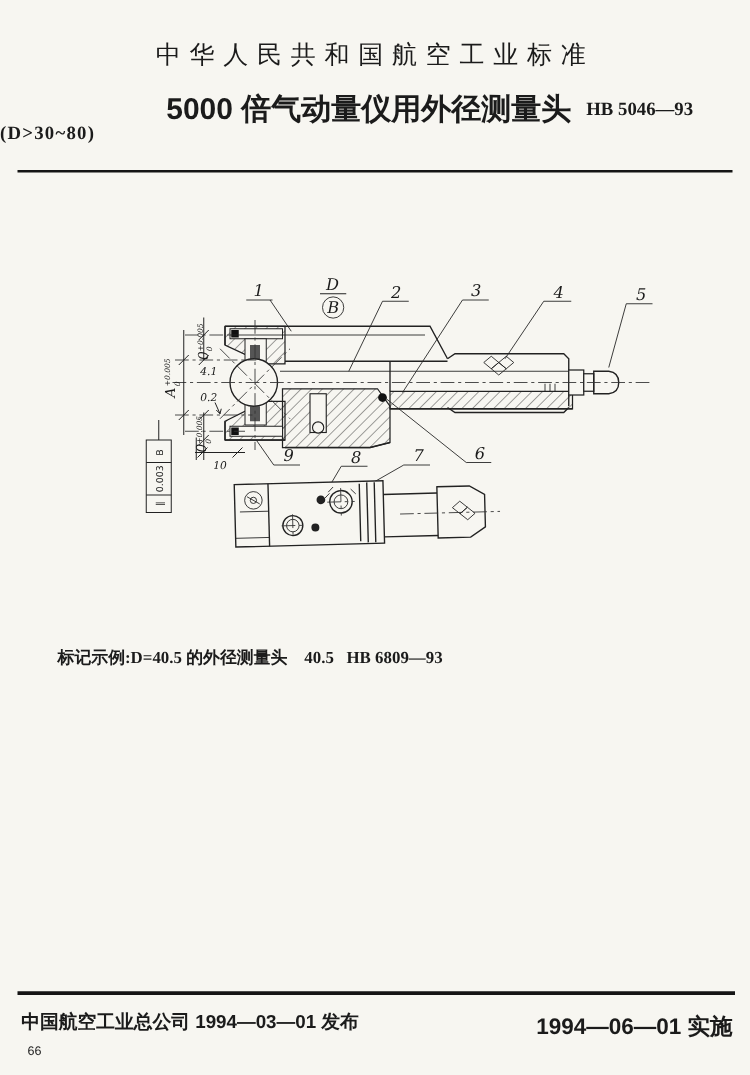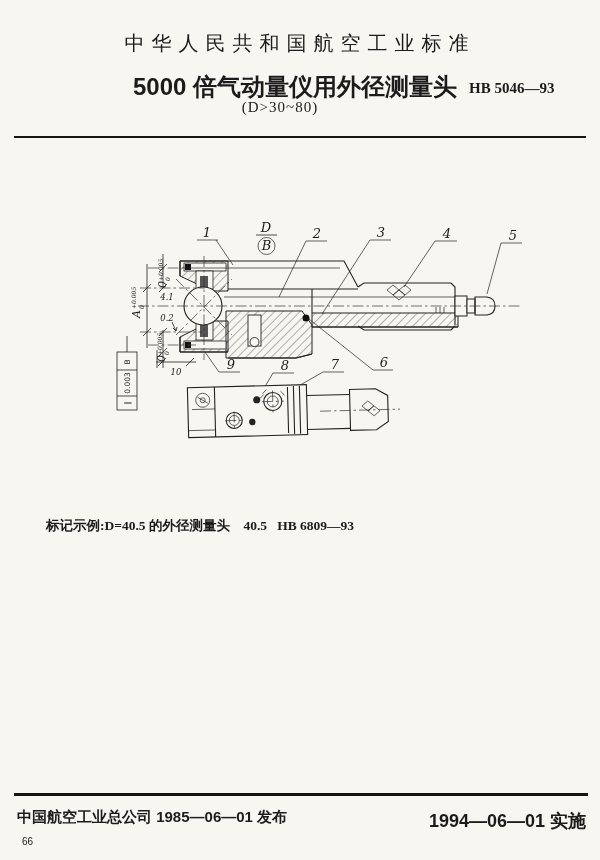--- a/index.html
+++ b/index.html
@@ -14,21 +14,21 @@
     font-size:20px; font-weight:normal; letter-spacing:7px; white-space:nowrap;margin-top:19px;
   }
   .subtitle{
     top:71px; left:133px; font-size:24px; font-weight:bold; white-space:nowrap;
   }
   .stdno{
     top:80px; left:469px; font-size:15px; font-weight:bold; white-space:nowrap;
     font-family:"Liberation Serif", serif;
   }
   .range{
-    top:99px; left:0; width:560px; text-align:center; font-size:15px; font-weight:400;
+    top:99px; left:0; width:560px; text-align:left; font-size:15px; font-weight:700;
     font-family:"Liberation Serif", serif; letter-spacing:1px;
   }
   .rule{background:#151515;}
   .rule-header{top:136px; left:14px; width:572px; height:2px;}
   .rule-footer{top:793px; left:14px; width:574px; height:3px;}
   .example{
     top:517px; left:46px; font-size:13.5px; font-weight:600; white-space:pre;
     font-family:Liberation Serif, serif;
   }
   .footer-left{
@@ -274,17 +274,17 @@
         <path class="ol" d="M350,391 H376 L388,398 V424 L376,432 H350 Z"></path>
         <path class="thin" d="M362,408 L368,403 L374,408 L368,413 Z M368,413 L374,408 L380,413 L374,418 Z"></path>
       </g>
       <path class="cl" d="M320,412 H400"></path>
     </g>
   </svg>
 
   <div class="abs example">标记示例:D=40.5 的外径测量头    40.5   HB 6809—93</div>
 
   <div class="abs rule rule-footer"></div>
-  <div class="abs footer-left">中国航空工业总公司 1985—06—01 发布</div>
+  <div class="abs footer-left">中国航空工业总公司 1994—03—01 发布</div>
   <div class="abs footer-right">1994—06—01 实施</div>
   <div class="abs pageno">66</div>
 
 </div>
 
 </body></html>

